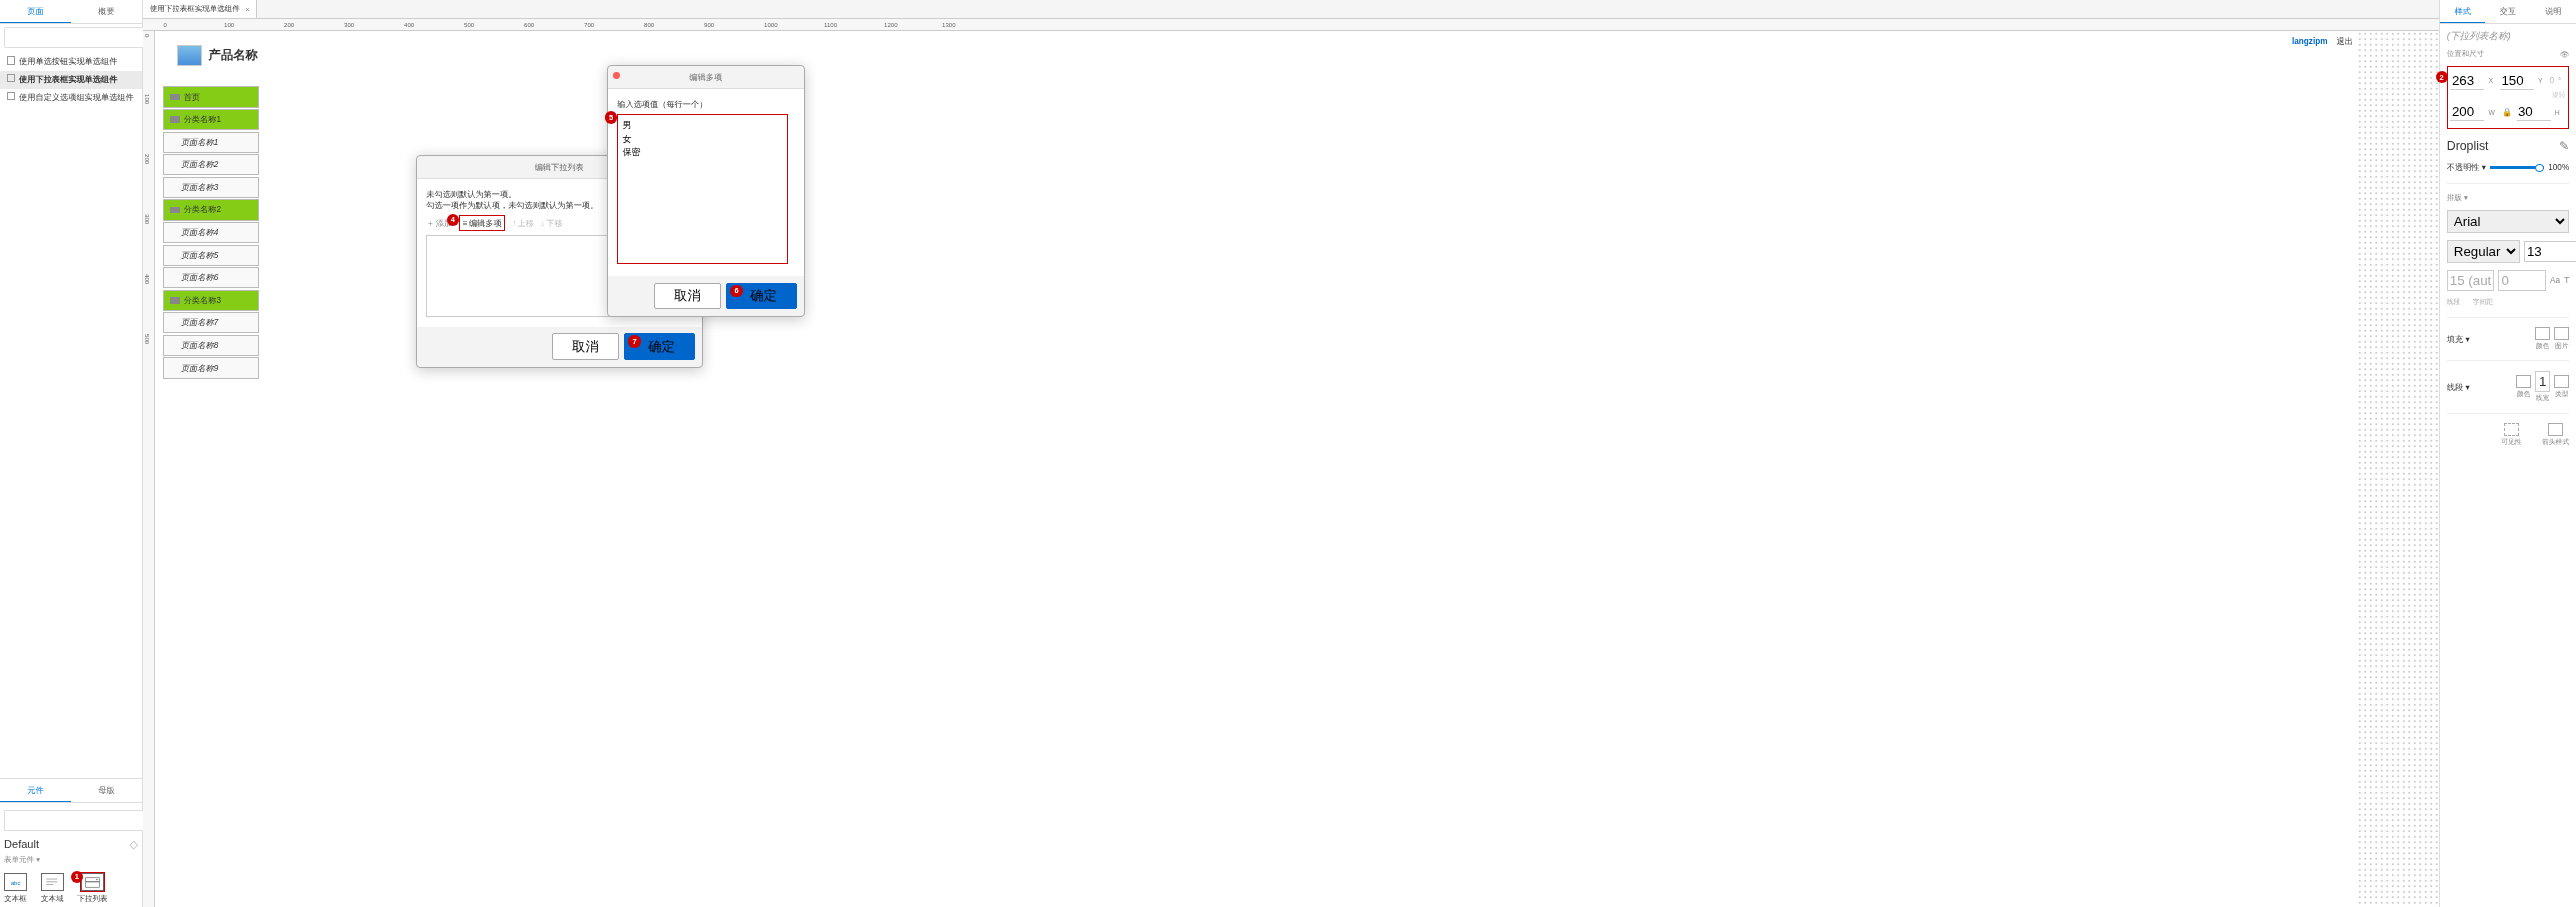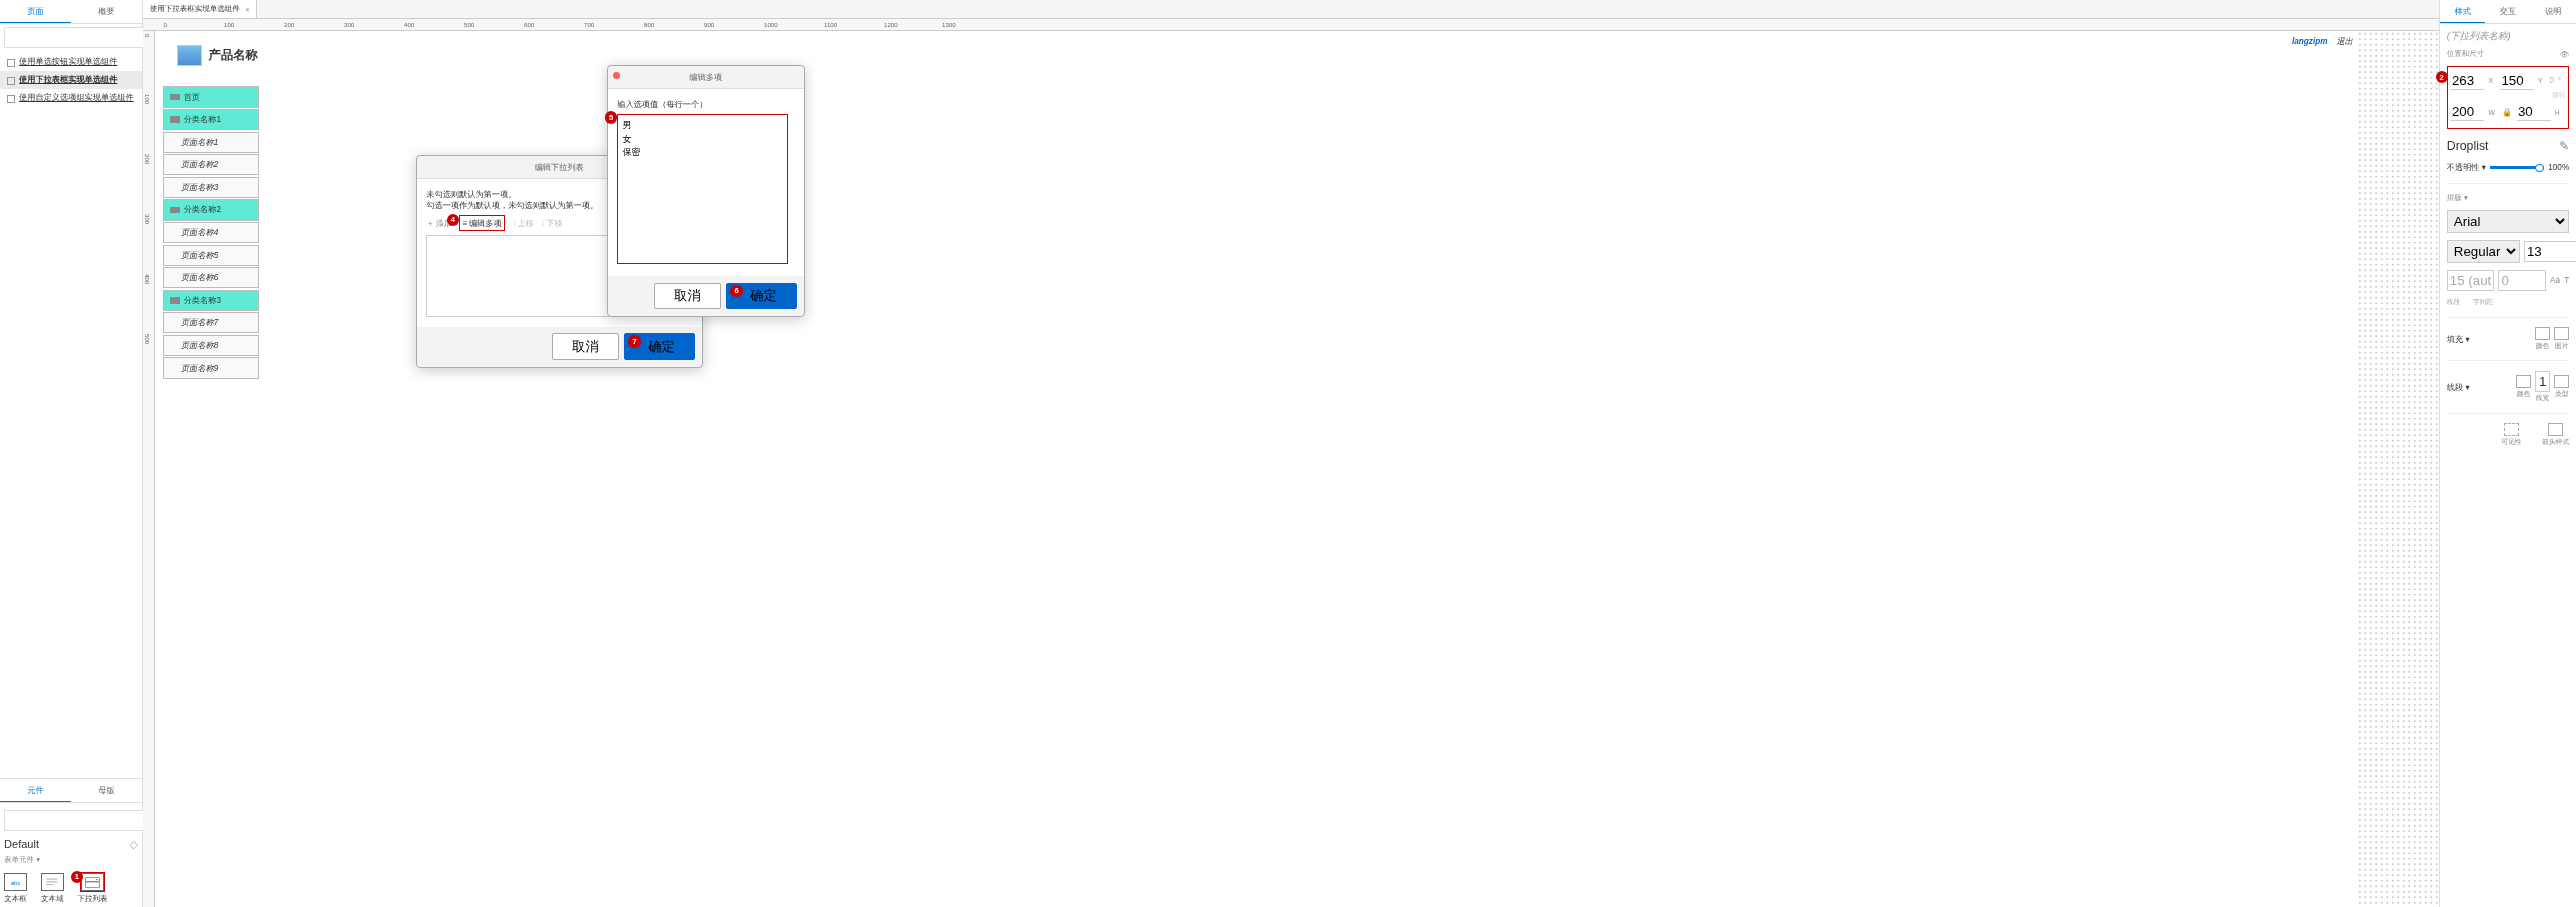--- a/index.html
+++ b/index.html
@@ -8,21 +8,21 @@
 
 
 .left-panel { width: 143px; border-right: 0.7px solid #ddd; display: flex; flex-direction: column; }
 .tabs { display: flex; border-bottom: 0.7px solid #ddd; }
 .tab { flex: 1; text-align: center; padding: 5.5px 0; color: #666; cursor: pointer; }
 .tab.active { color: #0078d4; border-bottom: 1.4px solid #0078d4; }
 .searchrow { display: flex; align-items: center; padding: 2.7px 4.1px; gap: 4.1px; }
 .searchrow input { flex: 1; border: 0.7px solid #ddd; padding: 2px 4.1px; border-radius: 1.4px; }
 .icon-btn { width: 11px; height: 11px; display: inline-flex; align-items: center; justify-content: center; color: #888; cursor: pointer; }
 .tree { padding: 2.7px 0; }
-.tree-item { display: flex; align-items: flex-end; padding: 3.4px 6.8px; gap: 4.1px; cursor: pointer; text-decoration: underline; }
+.tree-item { display: flex; align-items: flex-start; padding: 3.4px 6.8px; gap: 4.1px; cursor: pointer; }
 .tree-item.selected { background: #eaeaea; font-weight: bold; }
 .tree-icn { width: 8.2px; height: 8.2px; border: 0.7px solid #999; display: inline-block; }
 
 .left-section-split { border-top: 0.7px solid #ddd; margin-top: auto; }
 
 .lib-tabs { display: flex; border-bottom: 0.7px solid #ddd; }
 .lib-tab { flex: 1; text-align: center; padding: 5.5px 0; color: #666; cursor: pointer; }
 .lib-tab.active { color: #0078d4; border-bottom: 1.4px solid #0078d4; }
 .lib-body { padding: 4.1px; }
 .lib-head { display: flex; align-items: center; gap: 4.1px; padding: 2.7px 0; }
@@ -40,31 +40,31 @@
 .filetab-bar { background: #f5f5f5; border-bottom: 0.7px solid #ccc; display: flex; }
 .filetab { padding: 4.1px 6.8px; background: #fff; border-right: 0.7px solid #ccc; display:flex; align-items:center; gap:5.5px; font-size:7.5px;}
 .filetab .close { color:#888; cursor:pointer;}
 .ruler-h { height: 12.3px; background: #f7f7f7; border-bottom:0.7px solid #ccc; font-size:6.1px; color:#666; position:relative; }
 .ruler-h span { position:absolute; top:1.4px; }
 .work { flex:1; position:relative; background:#fff; overflow:hidden;}
 .ruler-v { position:absolute; left:0; top:0; bottom:0; width:12.3px; background:#f7f7f7; border-right:0.7px solid #ccc; }
 .ruler-v span { position:absolute; left:1.4px; font-size:6.1px; color:#666; writing-mode:vertical-rl; }
 .dots-r { position:absolute; right:0; top:0; bottom:0; width:82px; background-image: radial-gradient(#ccc 0.7px, transparent 0.7px); background-size:5.5px 5.5px;}
 .canvas-inner { position:absolute; left:13.7px; top:0; right:82px; bottom:0; background:#fff;}
-.topbar { position:absolute; right:4.1px; top:4.1px; font-size:8.2px;font-style:italic;}
+.topbar { position:absolute; right:4.1px; top:4.1px; font-size:8.2px;}
 .topbar a { margin-left:6.8px; color:#333; cursor:pointer;}
 .topbar a:first-child { color:#0066cc; font-weight:bold;}
 
 .product-head { position:absolute; left:20.5px; top:13.7px; display:flex; align-items:center; gap:6.8px;}
 .product-head .logo { width:24.6px; height:20.5px; background:linear-gradient(#7bbde8,#4a90d9); border:0.7px solid #ccc;}
 .product-head .title { font-size:12.3px; font-weight:bold;}
 
 .sitemap { position:absolute; left:6.8px; top:55px; width:96px; }
 .sm-item { border:0.7px solid #bbb; margin-bottom:1.4px; padding:4.1px 5.5px; display:flex; align-items:center; gap:4.1px; background:#f9f9f9;}
-.sm-item.header { background:#5eead4; font-weight:normal;}
+.sm-item.header { background:#84cc16; font-weight:normal;}
 .sm-item.sub { padding-left:16.4px;font-style:italic; }
 .sm-icn { width:9.6px; height:6.8px; background:#888; display:inline-block;}
 
 .page-frame { position:absolute; left:116px; top:55px; right:6.8px; border:0.7px solid #bbb; padding:0;}
 .page-title-bar { border-bottom:0.7px solid #bbb; padding:6.8px;}
 .page-content { padding:13.7px 6.8px; min-height:246px; position:relative;}
 .field-row { display:flex; align-items:center; gap:4.1px;}
 .sel-widget { position:relative; width:116px; height:16.4px; border:0.7px dashed #0cc; background:#f0ffff;}
 .sel-widget::after { content:"▾"; position:absolute; right:2.7px; top:1.4px; color:#666;}
 .handle { position:absolute; width:4.1px; height:4.1px; background:#fff; border:0.7px solid #0aa;}

